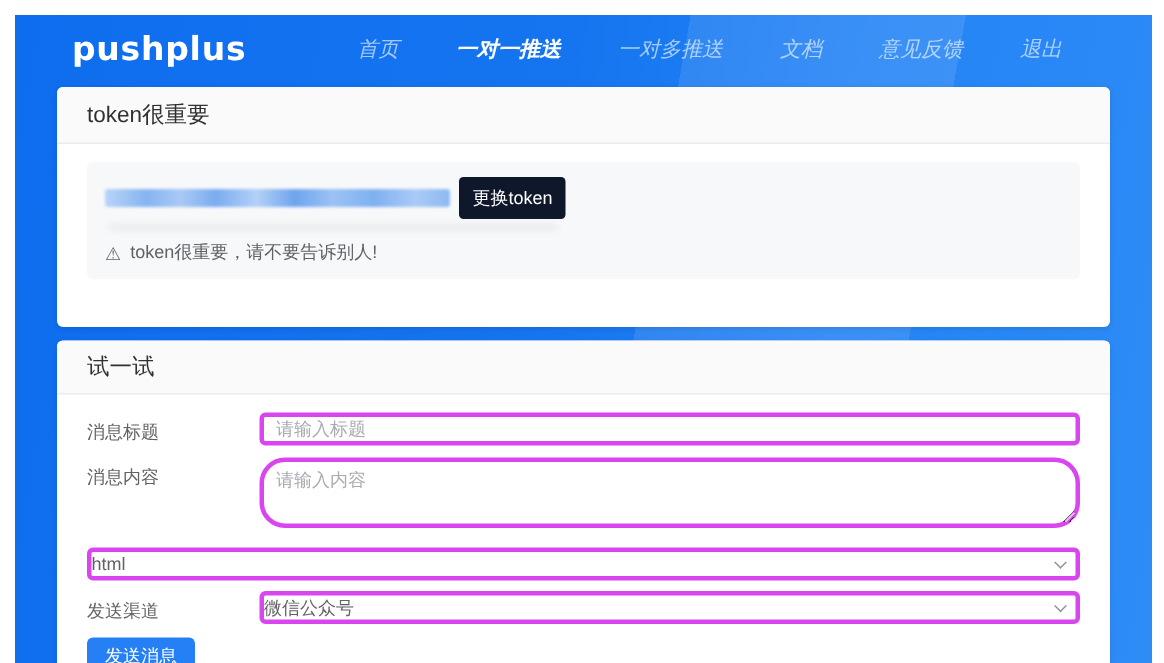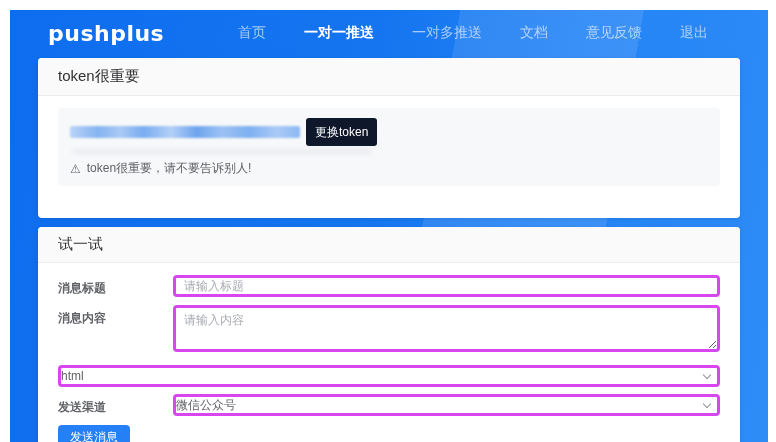--- a/index.html
+++ b/index.html
@@ -12,21 +12,21 @@
     background:
       linear-gradient(100deg, rgba(255,255,255,0) 54%, rgba(255,255,255,0.10) 54%, rgba(255,255,255,0.10) 76%, rgba(255,255,255,0) 76%),
       linear-gradient(100deg, #0d6dee 0%, #1575f0 45%, #2484f5 70%, #2e8cf7 100%);
   }
 
   
   .header { height:46px; display:flex; align-items:center; padding:0 60px 0 38px; }
   .logo { color:#ffffff; font-size:22px; font-weight:bold; letter-spacing:.5px;
           font-family:"DejaVu Sans",sans-serif; }
   .nav { margin-left:auto; display:flex; align-items:center; gap:38px; }
-  .nav a { font-size:14px; color:rgba(255,255,255,0.62); text-decoration:none; cursor:pointer; }
+  .nav a { font-size:14px; color:rgba(255,255,255,0.62); text-decoration:none; cursor:pointer;font-style:italic; }
   .nav a.active { color:#ffffff; font-weight:bold; }
 
   
   .card { background:#ffffff; border-radius:4px; margin:0 28px;
           box-shadow:0 1px 4px rgba(0,0,0,0.10); overflow:hidden; }
   .card-header { background:#fafafa; border-bottom:1px solid #ececec;
                  padding:9px 20px; font-size:15px; color:#303133; }
   .card-token { margin-top:2px; }
   .card-token .card-body { padding:12px 20px 32px; }
 
@@ -45,31 +45,31 @@
   .warning { display:flex; align-items:center; margin-top:6px;
              font-size:12px; color:#606266; }
   .warn-icon { margin-right:6px; font-size:12px; color:#606266; }
 
   
   .card-try { margin-top:9px; }
   .card-try .card-header { padding:8px 20px; }
   .card-try .card-body { padding:12px 20px 10px; }
 
   .form-row { display:flex; align-items:flex-start; }
-  .form-row .label { width:115px; flex:none; font-size:12px; color:#606266; padding-top:5px;font-weight:bold; }
+  .form-row .label { width:115px; flex:none; font-size:12px; color:#606266; padding-top:5px; }
   .form-row .control { flex:1; position:relative; }
 
   input[type=text], textarea, select {
     width:100%; font-size:12px; color:#606266; background:#ffffff;
     border:3px solid #d946ef; border-radius:4px; outline:none;
     font-family:"Liberation Sans","DejaVu Sans",sans-serif;
   }
   input[type=text] { height:22px; padding:0 8px; }
   input::placeholder, textarea::placeholder { color:#a8abb2; opacity:1; }
-  textarea { height:47px; padding:4px 8px; resize:vertical; display:block; }
+  textarea { height:47px; padding:4px 8px; resize:vertical; display:block;border-radius:17px; }
   select { height:22px; padding:0 22px 0 0; appearance:none; -webkit-appearance:none; }
   .chevron { position:absolute; right:10px; top:7px; width:6px; height:6px;
              border-right:1.6px solid #8e939b; border-bottom:1.6px solid #8e939b;
              transform:rotate(45deg); pointer-events:none; }
 
   .row-title   { margin-bottom:8px; }
   .row-content { margin-bottom:13px; }
   .row-template{ margin-bottom:7px; }
   .row-channel { margin-bottom:9px; }
 

